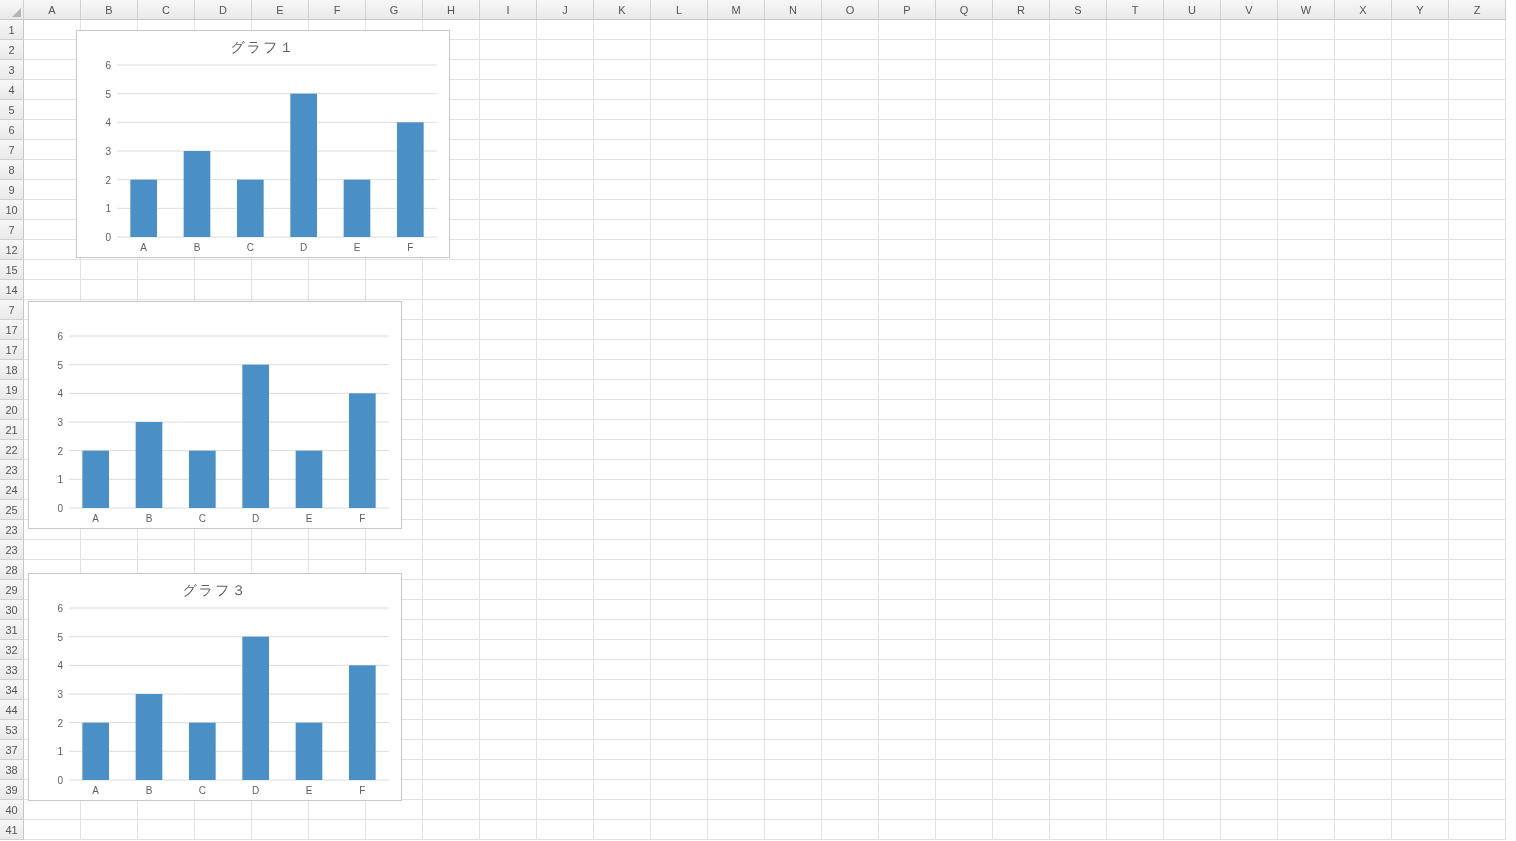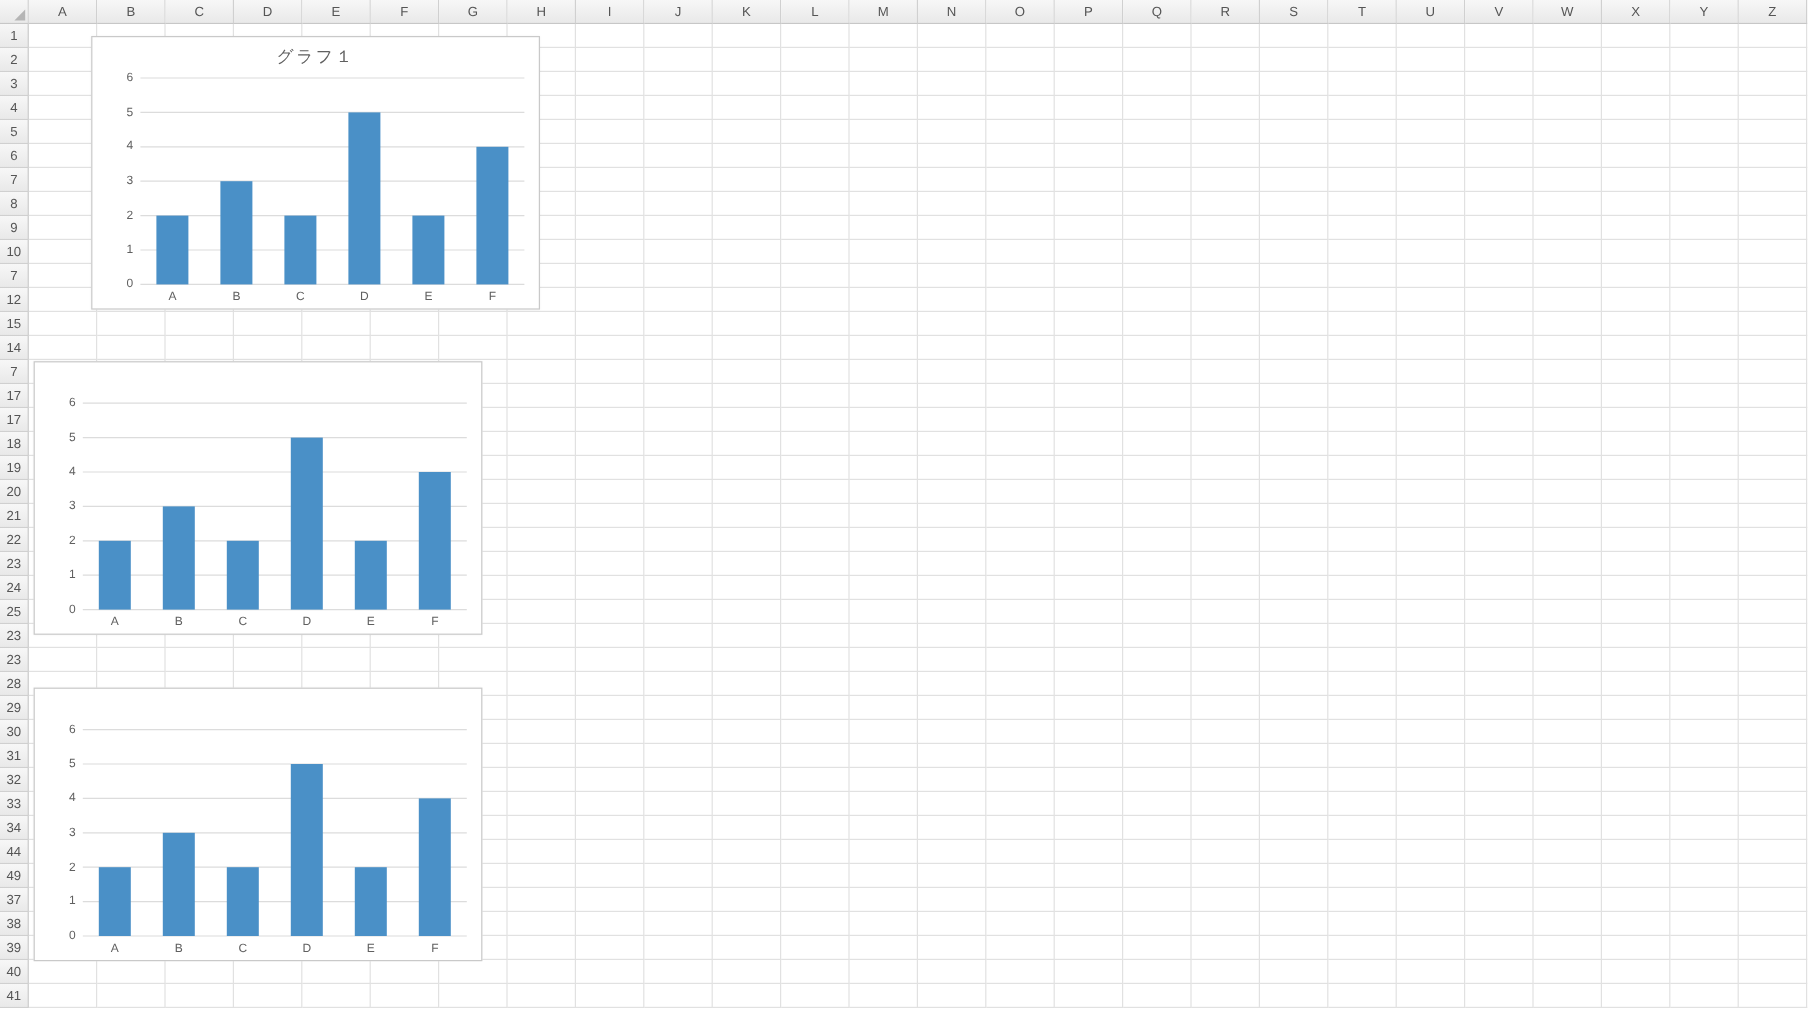--- a/index.html
+++ b/index.html
@@ -137,21 +137,21 @@
     <div class="row-cell">23</div>
     <div class="row-cell">23</div>
     <div class="row-cell">28</div>
     <div class="row-cell">29</div>
     <div class="row-cell">30</div>
     <div class="row-cell">31</div>
     <div class="row-cell">32</div>
     <div class="row-cell">33</div>
     <div class="row-cell">34</div>
     <div class="row-cell">44</div>
-    <div class="row-cell">49</div>
+    <div class="row-cell">53</div>
     <div class="row-cell">37</div>
     <div class="row-cell">38</div>
     <div class="row-cell">39</div>
     <div class="row-cell">40</div>
     <div class="row-cell">41</div>
   </div>
 
 <div class="grid">
     <div class="grid-row">
       <div class="grid-cell"></div>
@@ -1358,20 +1358,21 @@
       <rect x="280" y="57.33333333333334" width="26.666666666666668" height="114.66666666666666" class="bar" fill="#4a90c7"></rect>
     </svg>
     <div class="x-label" style="left: 66.6667px;">A</div>
     <div class="x-label" style="left: 120px;">B</div>
     <div class="x-label" style="left: 173.333px;">C</div>
     <div class="x-label" style="left: 226.667px;">D</div>
     <div class="x-label" style="left: 280px;">E</div>
     <div class="x-label" style="left: 333.333px;">F</div>
   </div>
 <div class="chart" style="left: 28px; top: 573px; width: 374px; height: 228px;">
+    <div class="chart-title">グラフ３</div>
     <div class="y-label" style="top: 206px;">0</div>
     <div class="y-label" style="top: 177.333px;">1</div>
     <div class="y-label" style="top: 148.667px;">2</div>
     <div class="y-label" style="top: 120px;">3</div>
     <div class="y-label" style="top: 91.3333px;">4</div>
     <div class="y-label" style="top: 62.6667px;">5</div>
     <div class="y-label" style="top: 34px;">6</div>
     <svg class="gplot" width="320" height="172" style="position: absolute; left: 40px; top: 34px;">
       <line x1="0" x2="320" y1="172" y2="172" class="grid-line"></line>
       <line x1="0" x2="320" y1="143.33333333333334" y2="143.33333333333334" class="grid-line"></line>

